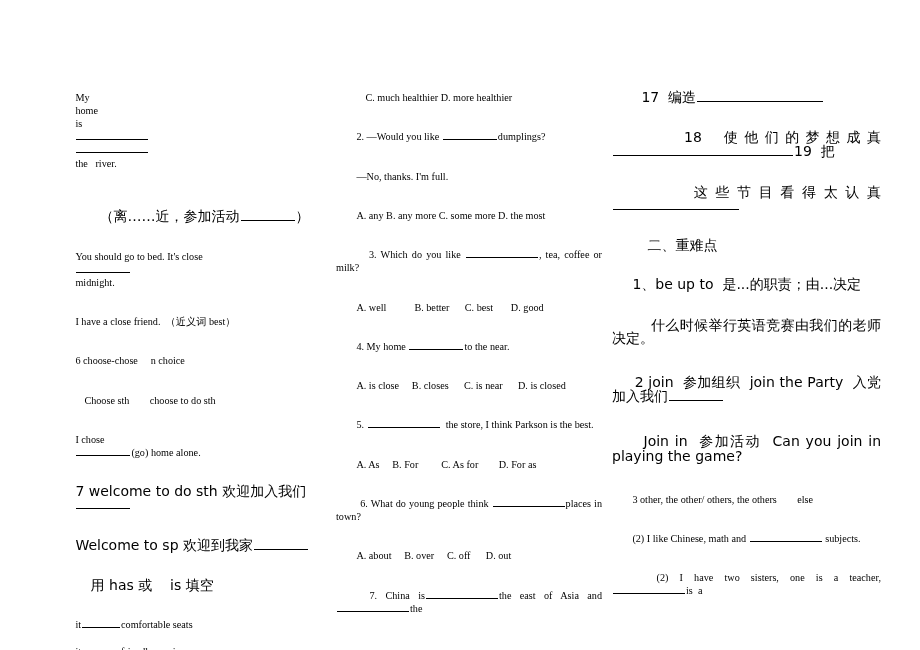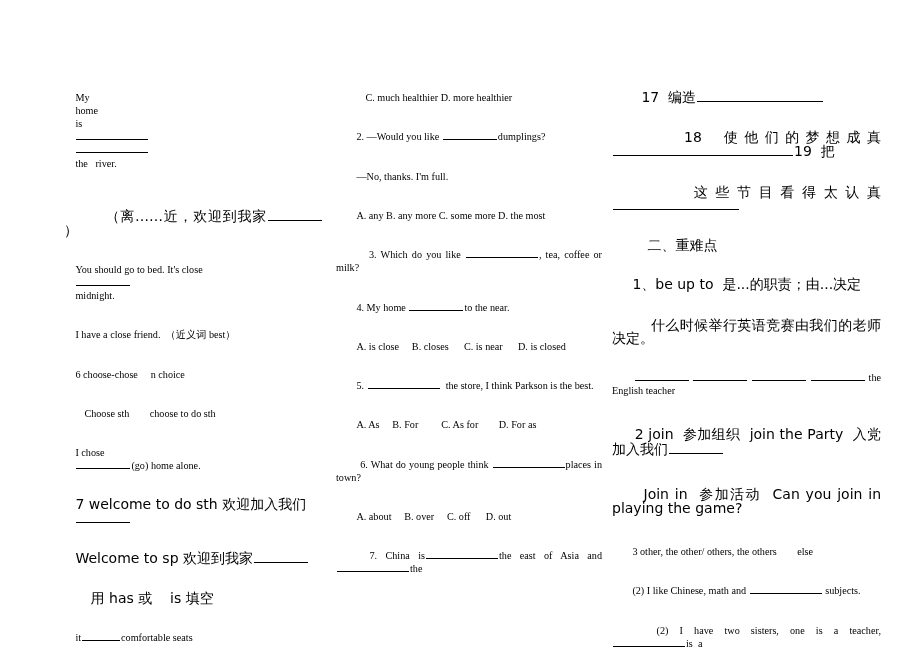--- a/index.html
+++ b/index.html
@@ -79,21 +79,21 @@
       <div class="ln just">
         <span>My</span>
         <span>home</span>
         <span>is</span>
         <span class="blank b-l"></span>
         <span class="blank b-l"></span>
         <span>the   river.</span>
       </div>
 
       <div class="ln ind1 cn">
-        <span>（离……近，欢迎到我家</span><span class="blank b-m"></span><span>）</span>
+        <span>（离……近，参加活动</span><span class="blank b-m"></span><span>）</span>
       </div>
 
       <div class="ln">
         <span>You should go to bed. It's close</span>
         <span class="blank b-m"></span>
         <span>midnight.</span>
       </div>
 
       <div class="ln">
         <span>I have a close friend.  （近义词 best）</span>
@@ -145,20 +145,23 @@
       <div class="ln">
         <span>—No, thanks. I'm full.</span>
       </div>
       <div class="ln">
         <span>A. any B. any more C. some more D. the most</span>
       </div>
 
       <div class="ln">
         <span>3. Which do you like</span> <span class="blank b-l"></span><span>, tea, coffee or milk?</span>
       </div>
+      <div class="ln">
+        <span>A. well           B. better      C. best       D. good</span>
+      </div>
 
       <div class="ln">
         <span>4. My home</span> <span class="blank b-m"></span><span>to the near.</span>
       </div>
       <div class="ln">
         <span>A. is close     B. closes      C. is near      D. is closed</span>
       </div>
 
       <div class="ln">
         <span>5.</span> <span class="blank b-l"></span>&nbsp;&nbsp;<span>the store, I think Parkson is the best.</span>
@@ -197,23 +200,20 @@
 
       <div class="ln cn">
         <span>二、重难点</span>
       </div>
       <div class="ln">
         <span class="cn">1、be up to  是...的职责；由...决定</span>
       </div>
       <div class="ln cn">
         <span>什么时候举行英语竞赛由我们的老师决定。</span>
       </div>
-      <div class="ln">
-        <span class="blank b-m"></span> <span class="blank b-m"></span> <span class="blank b-m"></span> <span class="blank b-m"></span> <span>the English teacher</span>
-      </div>
 
       <div class="gap"></div>
 
       <div class="ln">
         <span class="cn">2 join  参加组织  join the Party  入党  加入我们</span><span class="blank b-m"></span>
       </div>
 
       <div class="gap"></div>
 
       <div class="ln">

